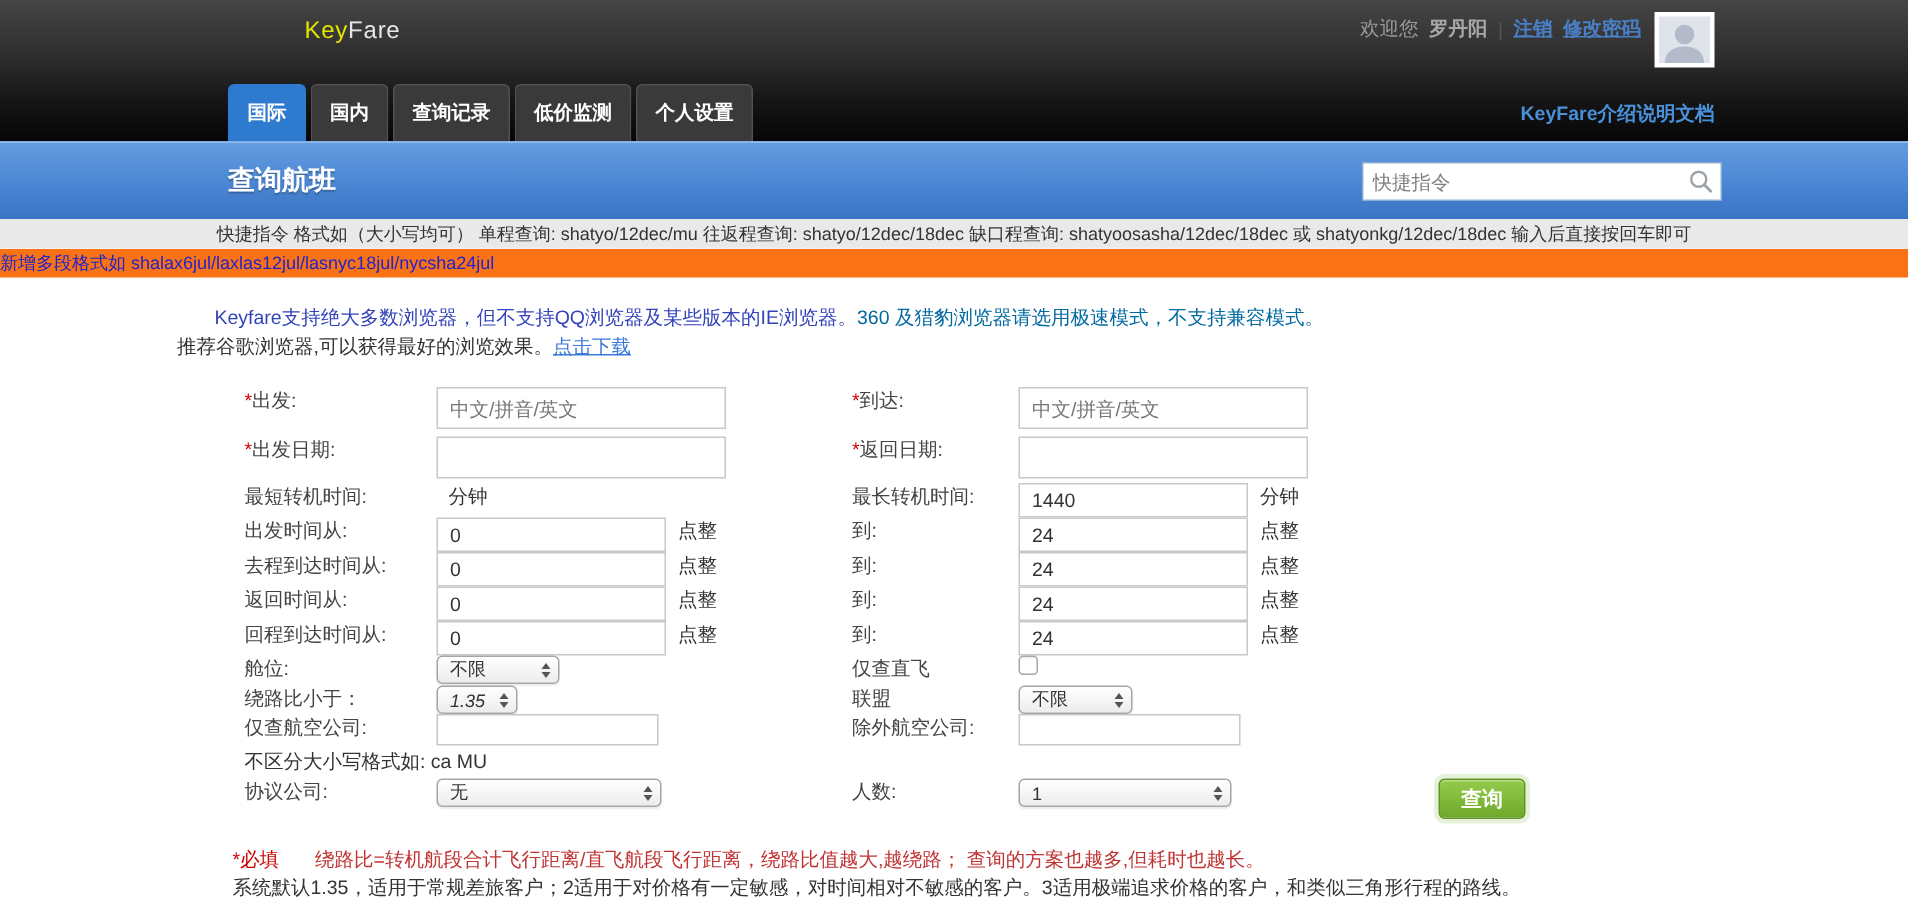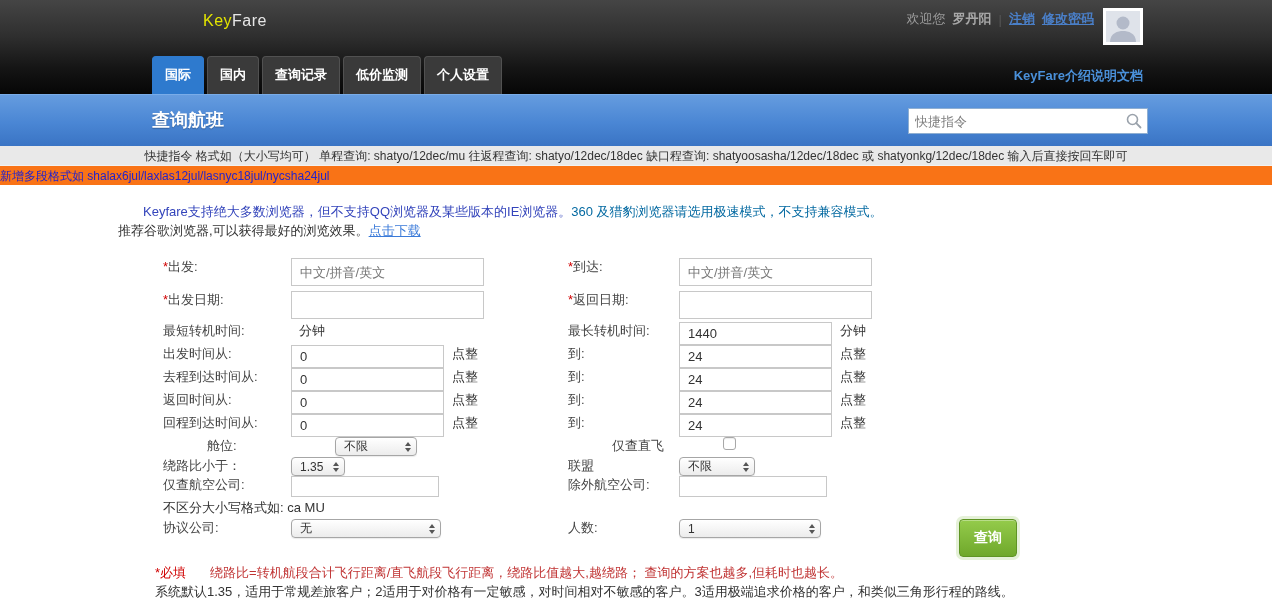--- a/index.html
+++ b/index.html
@@ -61,21 +61,21 @@
   .col-left { width:405px; }
   .col-right { width:650px; }
   .frow { display:flex; align-items:flex-start; }
   .flabel { font-size:13px; color:#444; white-space:nowrap; }
   .col-left .flabel { width:128px; }
   .col-right .flabel { width:111px; }
   .star { color:#d00000; }
   .r-city { height:33px; }
   .r-date { height:31px; }
   .r-time { height:23px; }
-  .r-sel  { height:20px;margin-left:44px; }
+  .r-sel  { height:20px; }
   .r-step { height:18px; }
   .r-inp  { height:24px; align-items:flex-start; padding-top:1px; }
   .r-hint { height:20px; align-items:flex-start; }
   .r-last { height:24px; }
   input.box { border:1px solid #c8c8c8; background:#fff; font-size:13px; color:#333;
     padding:0 8px; outline:none; font-family:inherit; }
   input.box::placeholder { color:#777; }
   .city-input { width:193px; height:28px; }
   .time-input { width:153px; height:23px; }
   .small-input { width:148px; height:21px; }
@@ -83,26 +83,26 @@
   .mac-select { display:inline-flex; align-items:center; height:19px; cursor:pointer;
     background:linear-gradient(#ffffff,#ececec); border:1px solid #a6a6a6; border-radius:4px;
     font-size:12px; color:#333; padding:0 5px 0 8px;
     box-shadow:inset 0 1px 0 rgba(255,255,255,.7), 0 1px 1px rgba(0,0,0,.08); }
   .mac-select .val { flex:1; }
   .spin { display:flex; flex-direction:column; gap:2px; margin-left:6px; }
   .spin i { display:block; width:0; height:0; border-left:3.5px solid transparent;
     border-right:3.5px solid transparent; }
   .spin .up { border-bottom:4px solid #555; }
   .spin .dn { border-top:4px solid #555; }
-  .w-cabin { width:82px; } .w-step { width:54px; } .w-agree { width:150px; }
+  .w-cabin { width:82px; } .w-step { width:54px;font-style:italic; } .w-agree { width:150px; }
   .w-alliance { width:76px; } .w-pax { width:142px; }
   .checkbox { width:13px; height:13px; background:#fff; border:1px solid #a8a8a8;
     border-radius:3px; box-shadow:inset 0 1px 1px rgba(0,0,0,.08); cursor:pointer; }
   .hint-text { font-size:13px; color:#333; }
-  .search-btn { margin-left:138px; height:38px; padding:0 14px; border-radius:4px;
+  .search-btn { margin-left:138px; height:27px; padding:0 14px; border-radius:4px;
     border:1px solid #5f9424; color:#fff; font-size:14px; font-weight:bold; cursor:pointer;
     background:linear-gradient(#94cb4b,#6fa82b);
     box-shadow:0 0 0 3px rgba(150,200,100,.25), inset 0 1px 0 rgba(255,255,255,.35);
     font-family:inherit; }
 
   
   .footnote { margin-left:155px; margin-top:20px; font-size:13px; line-height:19px; }
   .fn1 { color:#c03333; }
   .fn1 .req { color:#d00000; margin-right:24px; }
   .fn2 { color:#333; }

